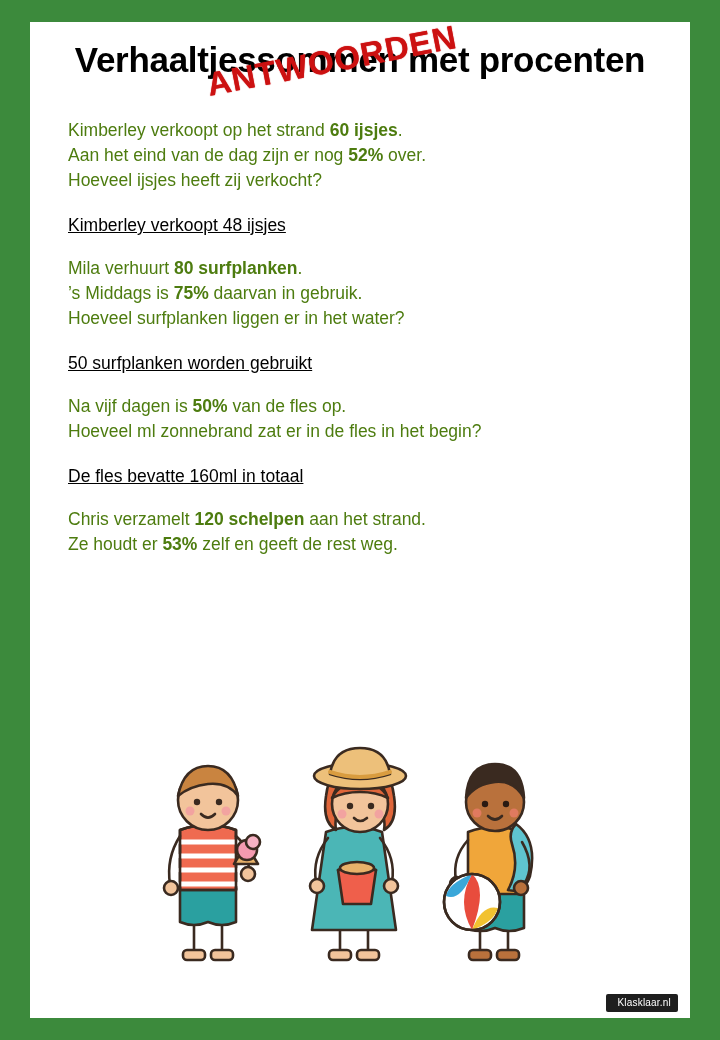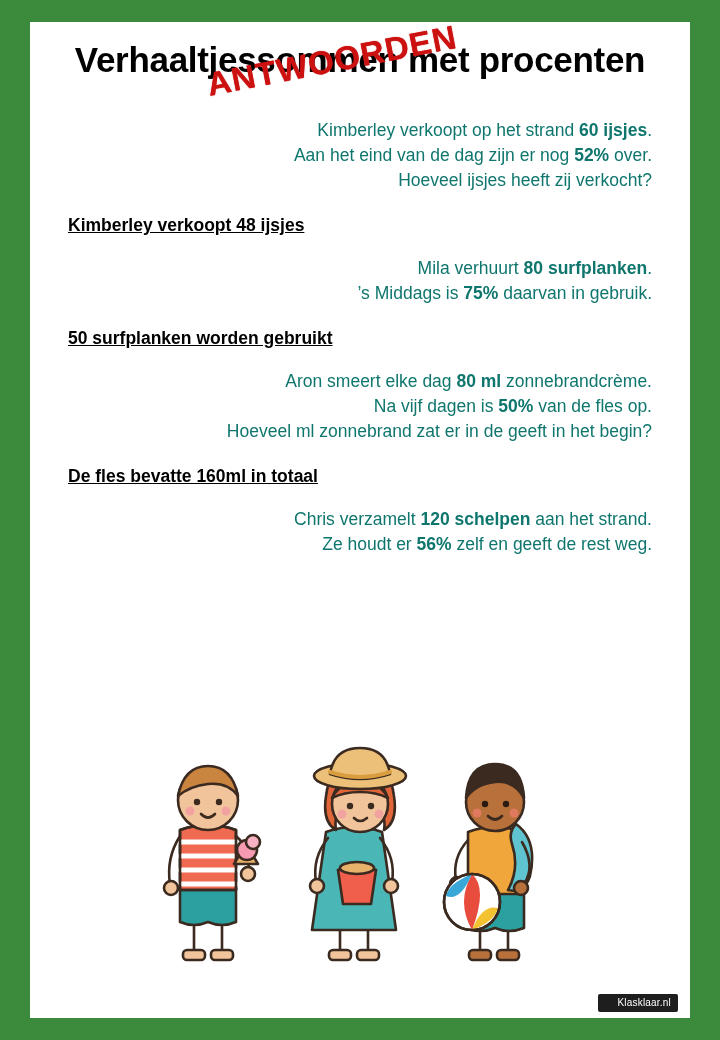--- a/index.html
+++ b/index.html
@@ -52,52 +52,51 @@
     white-space: nowrap;
   }
   .body-block {
     padding: 16px 38px 0 38px;
   }
   .exercise {
     margin-bottom: 20px;
   }
   .line {
     font-size: 17.5px;
-    color: #0f766e;
+    color: #4d7c0f;
     line-height: 25px;
     white-space: pre-wrap;
-    text-align: right;
   }
   .line.q {
     font-weight: normal;
   }
   .answer {
     margin-top: 22px;
     margin-bottom: 4px;
     font-size: 17.5px;
-    font-weight: bold;
+    font-weight: normal;
     text-decoration: underline;
     color: #000;
   }
   .illustration {
     position: absolute;
     left: 0;
     right: 0;
     bottom: 26px;
     height: 300px;
   }
   .illustration svg { display: block; margin: 0 auto; }
   .footer-badge {
     position: absolute;
     right: 12px;
     bottom: 6px;
     background: #1e1e1e;
     color: #fff;
     font-size: 10px;
-    padding: 3px 7px 4px 19px;
+    padding: 3px 7px 4px 11px;
     border-radius: 2px;
     letter-spacing: .2px;
   }
   b { font-weight: bold; }
 </style>
 </head>
 <body>
 
 <div class="page">
 
@@ -111,33 +110,33 @@
     <div class="exercise">
       <div class="line">Kimberley verkoopt op het strand <b>60 ijsjes</b>.</div>
       <div class="line">Aan het eind van de dag zijn er nog <b>52%</b> over.</div>
       <div class="line q">Hoeveel ijsjes heeft zij verkocht?</div>
       <div class="answer">Kimberley verkoopt 48 ijsjes</div>
     </div>
 
     <div class="exercise">
       <div class="line">Mila verhuurt <b>80 surfplanken</b>.</div>
       <div class="line">’s Middags is <b>75%</b> daarvan in gebruik.</div>
+      <div class="line q">Hoeveel surfplanken liggen er in het water?</div>
       <div class="answer">50 surfplanken worden gebruikt</div>
     </div>
 
     <div class="exercise">
-      <div class="line">Aron smeert elke dag <b>80 ml</b> zonnebrandcrème.</div>
       <div class="line">Na vijf dagen is <b>50%</b> van de fles op.</div>
-      <div class="line q">Hoeveel ml zonnebrand zat er in de geeft in het begin?</div>
+      <div class="line q">Hoeveel ml zonnebrand zat er in de fles in het begin?</div>
       <div class="answer">De fles bevatte 160ml in totaal</div>
     </div>
 
     <div class="exercise">
       <div class="line">Chris verzamelt <b>120 schelpen</b> aan het strand.</div>
-      <div class="line">Ze houdt er <b>56%</b> zelf en geeft de rest weg.</div>
+      <div class="line">Ze houdt er <b>53%</b> zelf en geeft de rest weg.</div>
     </div>
 
   </div>
 
   <div class="illustration">
     <svg width="420" height="290" viewBox="0 0 420 290" xmlns="http://www.w3.org/2000/svg">
       <g stroke="#3a2a20" stroke-width="2.6" stroke-linecap="round" stroke-linejoin="round">
 
         <g>
 

